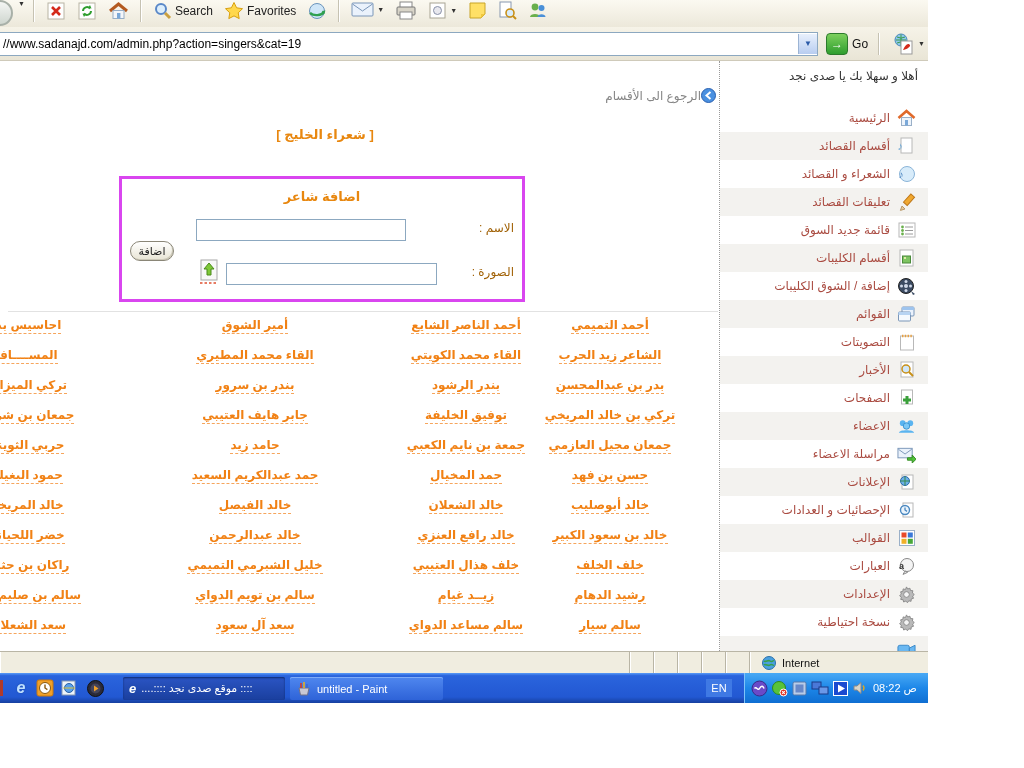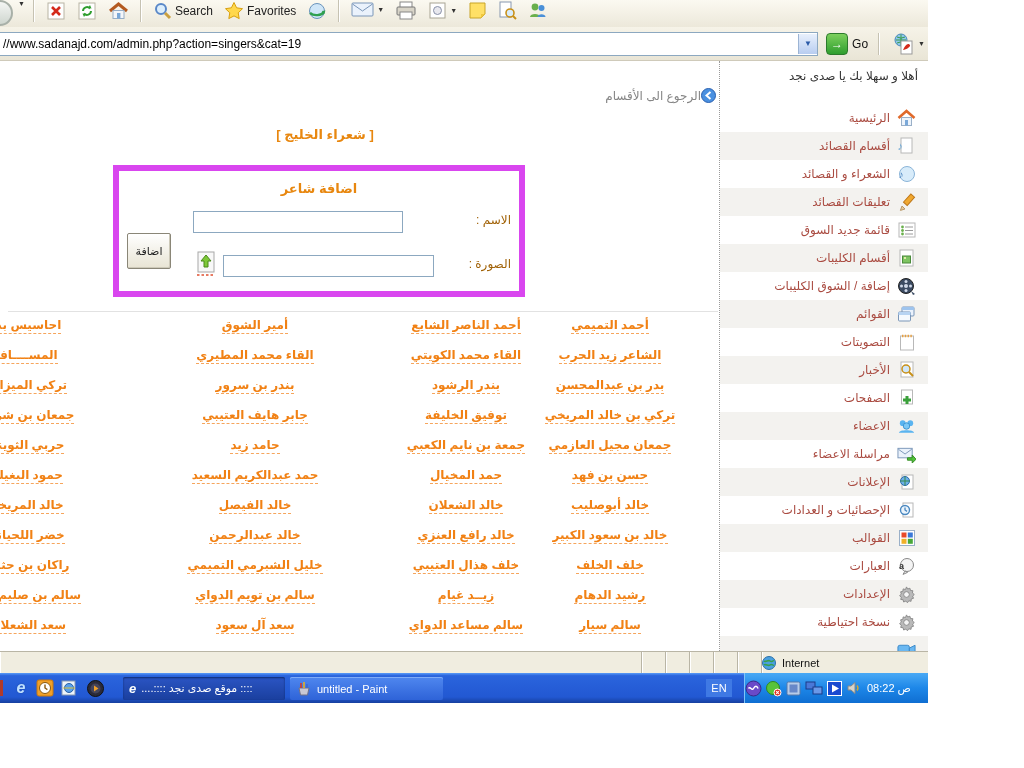--- a/index.html
+++ b/index.html
@@ -45,45 +45,45 @@
   .srow{height:28px;display:flex;align-items:center;gap:7px;padding-right:12px;}
   .srow:nth-child(even){background:#f3f2ef;}
   .slabel{font-size:12px;color:#aa4b41;}
   .sic{width:19px;height:19px;display:flex;align-items:center;justify-content:center;flex:0 0 19px;}
 
   .main{position:absolute;top:0;right:210px;width:718px;height:590px;}
   .backlink{position:absolute;top:27px;right:2px;display:flex;align-items:center;}
   .backlink span{font-size:12px;color:#868686;}
   .cat-title{position:absolute;top:66px;right:193px;width:400px;text-align:center;
     font-size:13px;font-weight:bold;color:#e8870f;}
-  .formbox{position:absolute;top:104px;right:193px;width:400px;height:120px;
-    border:6px solid #d946ef;direction:rtl;margin-left:38px;}
+  .formbox{position:absolute;top:115px;right:193px;width:400px;height:120px;
+    border:3px solid #d946ef;direction:rtl;margin-left:38px;}
   .form-title{position:absolute;top:10px;right:0;left:0;text-align:center;
     font-size:13px;font-weight:bold;color:#e8870f;}
   .flabel{position:absolute;right:8px;font-size:12px;color:#a16207;}
   .finput{position:absolute;height:18px;border:1px solid #8ca8c0;background:#fff;}
-  .addbtn{position:absolute;left:8px;top:62px;width:44px;height:36px;
-    border:1px solid #8a8677;border-radius:2px;background:linear-gradient(#ffffff,#e8e4d4);
+  .addbtn{position:absolute;left:8px;top:62px;width:44px;height:20px;
+    border:1px solid #8a8677;border-radius:10px;background:linear-gradient(#ffffff,#e8e4d4);
     box-shadow:inset -1px -1px 0 #cdc9b9;font-size:11px;color:#222;
     font-family:"Liberation Sans","DejaVu Sans",sans-serif;}
   .upicon{position:absolute;left:76px;top:80px;width:22px;height:26px;}
 
   .names-topline{position:absolute;top:250px;left:8px;width:710px;border-top:1px solid #e2e2e2;}
   .ncol{position:absolute;top:253px;width:200px;text-align:center;}
   .nm{height:30px;display:flex;align-items:flex-start;justify-content:center;padding-top:4px;box-sizing:border-box;}
   .nm span{font-size:12px;font-weight:bold;color:#f18114;
     border-bottom:1px dashed #f6a55c;padding-bottom:1px;white-space:nowrap;}
 
   
   .statusbar{position:absolute;left:0;top:651px;width:928px;height:22px;
     background:#f0ede0;border-top:1px solid #b9b5a5;display:flex;align-items:stretch;}
   .pane{border-left:1px solid #b9b5a5;box-shadow:1px 0 0 #fff inset;}
   .pane.grow{flex:1;border-left:none;}
   .pane.small{width:23px;}
-  .pane.inet{width:166px;display:flex;align-items:center;gap:6px;padding-right:0;padding-left:0;}
+  .pane.inet{width:166px;display:flex;align-items:center;gap:6px;padding-right:0;padding-left:12px;}
   .inet-label{font-size:11px;color:#111;}
 
   
   .taskbar{position:absolute;left:0;top:673px;width:928px;height:30px;
     background:linear-gradient(#5a9cf8 0%,#2a64dd 9%,#2258d2 80%,#16409f 100%);overflow:hidden;}
   .red-sliver{position:absolute;left:0;top:7px;width:3px;height:16px;background:#b03a2a;}
   .ql{position:absolute;top:4px;display:flex;align-items:center;justify-content:center;
     width:22px;height:22px;}
   .e-logo{font-size:16px;font-weight:bold;font-style:italic;color:#bfe0ff;
     text-shadow:0 0 2px #1a4aa8;}
@@ -91,21 +91,21 @@
     align-items:center;gap:5px;padding:0 6px;box-sizing:border-box;overflow:hidden;}
   .tb1{left:123px;width:162px;background:linear-gradient(#2b55c4,#1a3f9e);
     box-shadow:inset 0 1px 2px #0e2a70;}
   .tb2{left:290px;width:153px;background:linear-gradient(#4f87ef,#2e63d8);
     box-shadow:inset 0 1px 0 #7fabf7;}
   .taskbtn span{font-size:11px;color:#fff;white-space:nowrap;}
   .lang{position:absolute;left:706px;top:6px;width:26px;height:18px;background:#3f79e4;
     color:#fff;font-size:11px;display:flex;align-items:center;justify-content:center;}
   .tray{position:absolute;left:744px;top:0;width:184px;height:30px;
     background:linear-gradient(#49a9f5 0%,#1d87e8 50%,#0f6ed2 100%);
-    border-left:1px solid #7fc4fa;display:flex;align-items:center;gap:3px;box-sizing:border-box;}
+    border-left:1px solid #7fc4fa;display:flex;align-items:center;gap:3px;padding-left:6px;box-sizing:border-box;}
   .clock{font-size:11px;color:#fff;margin-right:4px;margin-left:2px;direction:ltr;white-space:nowrap;}
 </style>
 </head>
 <body>
 
 <div class="canvas">
   <div class="screen">
 
     <div class="toolbar">
       <span class="back-remnant"></span>

